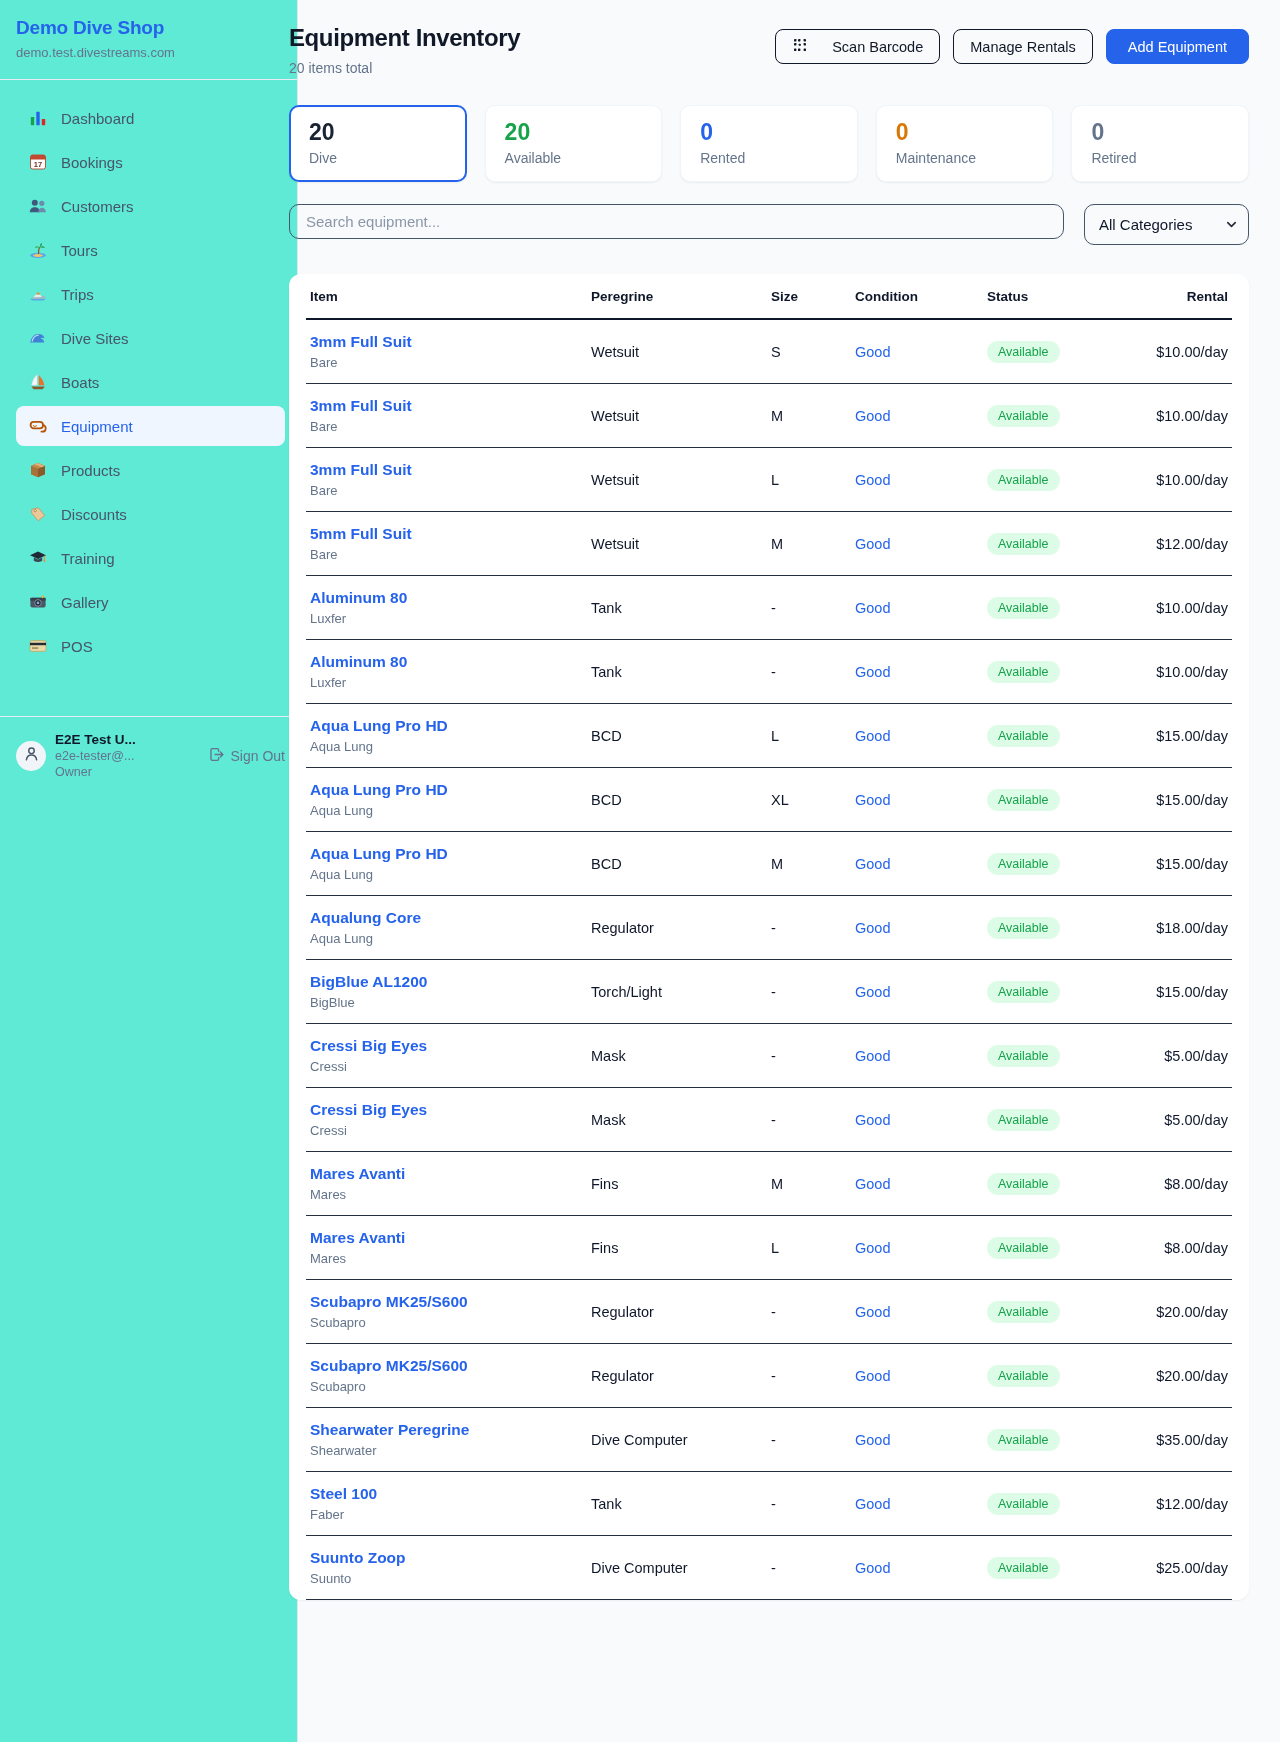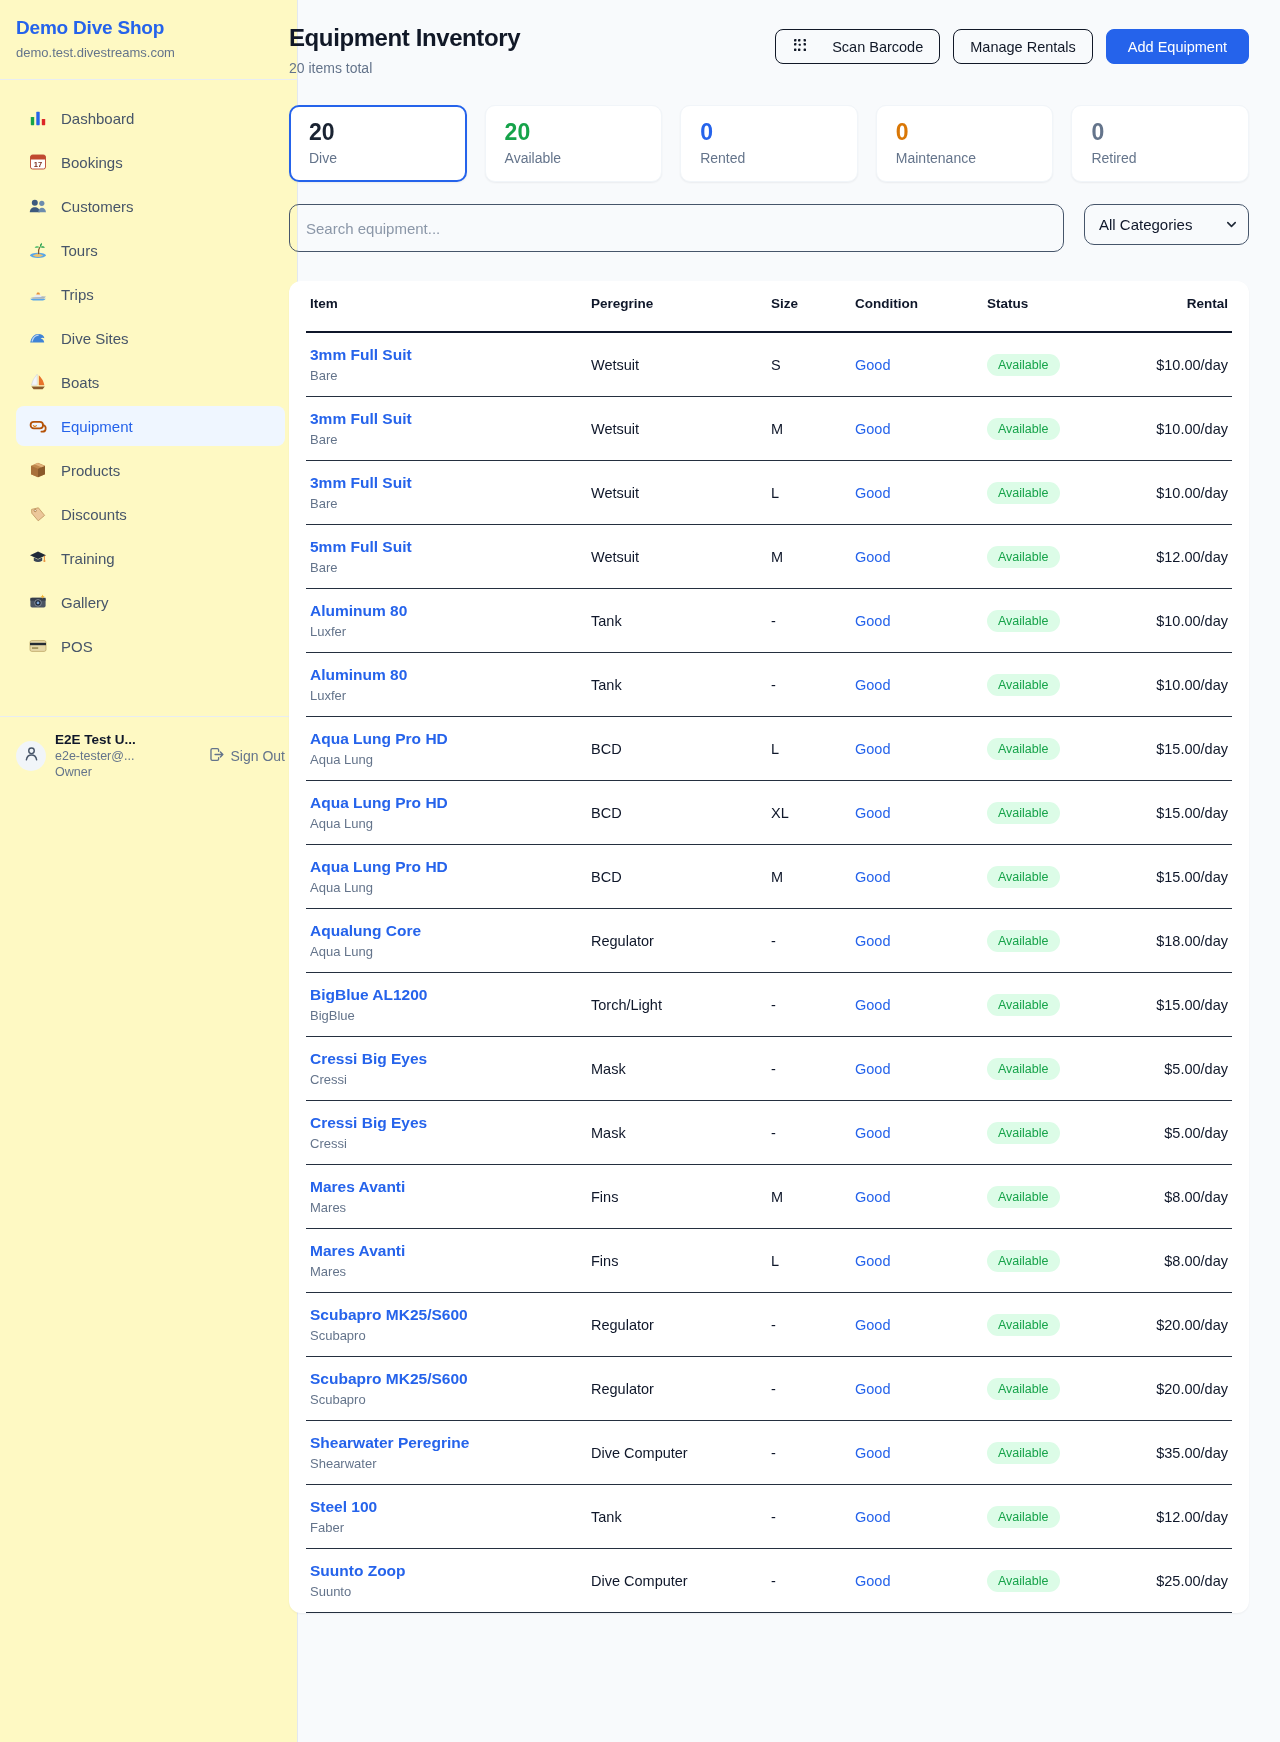--- a/index.html
+++ b/index.html
@@ -3,21 +3,21 @@
 <meta charset="utf-8">
 <style>
   * { box-sizing: border-box; margin: 0; padding: 0; }
   html,body { width:1280px; height:1742px; }
   body {
     font-family: "Liberation Sans", "DejaVu Sans", sans-serif;
     background:#f8fafc; color:#0f172a; position:relative; overflow:hidden;
   }
   
   .sidebar { position:absolute; left:0; top:0; bottom:0; width:298px;
-    background:#fef9c3; border-right:1px solid #e2e8f0; }
+    background:#5eead4; border-right:1px solid #e2e8f0; }
   .logo-block { padding:17px 16px 16px; border-bottom:1px solid #e8edf3; height:80px; }
   .logo-title { font-size:19px; font-weight:bold; color:#2563eb; letter-spacing:-0.2px; }
   .logo-sub { font-size:13px; color:#64748b; margin-top:6px; }
   .nav { padding:18px 12px 0 16px; }
   .nav-item { display:flex; align-items:center; gap:13px; height:40px; margin-bottom:4px;
     padding:0 12px; border-radius:8px; color:#475569; font-size:15px; cursor:pointer; }
   .nav-item.active { background:#eff6ff; color:#2563eb; }
   .nav-icon { width:20px; height:20px; flex:none; display:inline-flex; }
   .nav-icon svg { width:20px; height:20px; }
   .sidebar-user { position:absolute; left:0; right:0; top:716px; border-top:1px solid #e8edf3;
@@ -45,35 +45,35 @@
   .btn-primary { background:#2563eb; border-color:#2563eb; color:#fff; padding:0 21px; font-weight:500; }
   
   .stats { display:grid; grid-template-columns:repeat(5,1fr); gap:18px; margin-top:29px; }
   .stat-card { background:#fff; border-radius:10px; border:1px solid #f1f5f9;
     padding:13px 19px 15px; box-shadow:0 1px 2px rgba(15,23,42,0.06); cursor:pointer; }
   .stat-card.selected { border:2px solid #2563eb; padding:12px 18px 14px; }
   .stat-value { font-size:23px; font-weight:bold; }
   .stat-label { font-size:14px; color:#64748b; margin-top:4px; }
   
   .filters { display:flex; gap:20px; margin-top:22px; }
-  .search-input { flex:1; height:48px; border:1px solid #46556a; border-radius:10px;
+  .search-input { flex:1; height:35px; border:1px solid #46556a; border-radius:10px;
     background:transparent; padding:0 16px; font-size:15px; font-family:inherit; color:#0f172a; }
   .search-input::placeholder { color:#8b97a8; }
   .select-wrap { position:relative; width:165px; flex:none; }
   .select-wrap select { width:100%; height:41px; border:1px solid #46556a; border-radius:10px;
     background:transparent; padding:0 30px 0 14px; font-size:15px; color:#0f172a;
     appearance:none; -webkit-appearance:none; font-family:inherit; cursor:pointer; }
   .select-chevron { position:absolute; right:11px; top:13px; pointer-events:none; }
   .select-chevron svg { width:13px; height:13px; }
   
   .table-card { background:#fff; border-radius:12px; margin-top:29px; padding:0 17px;
     box-shadow:0 1px 2px rgba(15,23,42,0.05); overflow:hidden; }
   table { width:100%; border-collapse:collapse; }
   th { text-align:left; font-size:13.5px; font-weight:600; color:#0f172a;
-    padding:15px 4px 20px; border-bottom:2px solid #0f172a; }
+    padding:15px 4px 14px; border-bottom:2px solid #0f172a; }
   td { padding:13px 4px; border-bottom:1.5px solid #242f3f; vertical-align:middle; }
   .col-rental { text-align:right; }
   .item-name { font-size:15.5px; font-weight:600; color:#2563eb; cursor:pointer; }
   .item-brand { font-size:13px; color:#64748b; margin-top:4px; }
   .cell-text { font-size:14.5px; color:#0f172a; }
   .cond-link { font-size:14.5px; color:#2563eb; cursor:pointer; }
   .badge { display:inline-block; background:#dcfce7; color:#16a34a; font-size:12.5px;
     padding:4px 11px; border-radius:999px; }
   .rental-text { font-size:14.5px; color:#0f172a; }
 </style>

